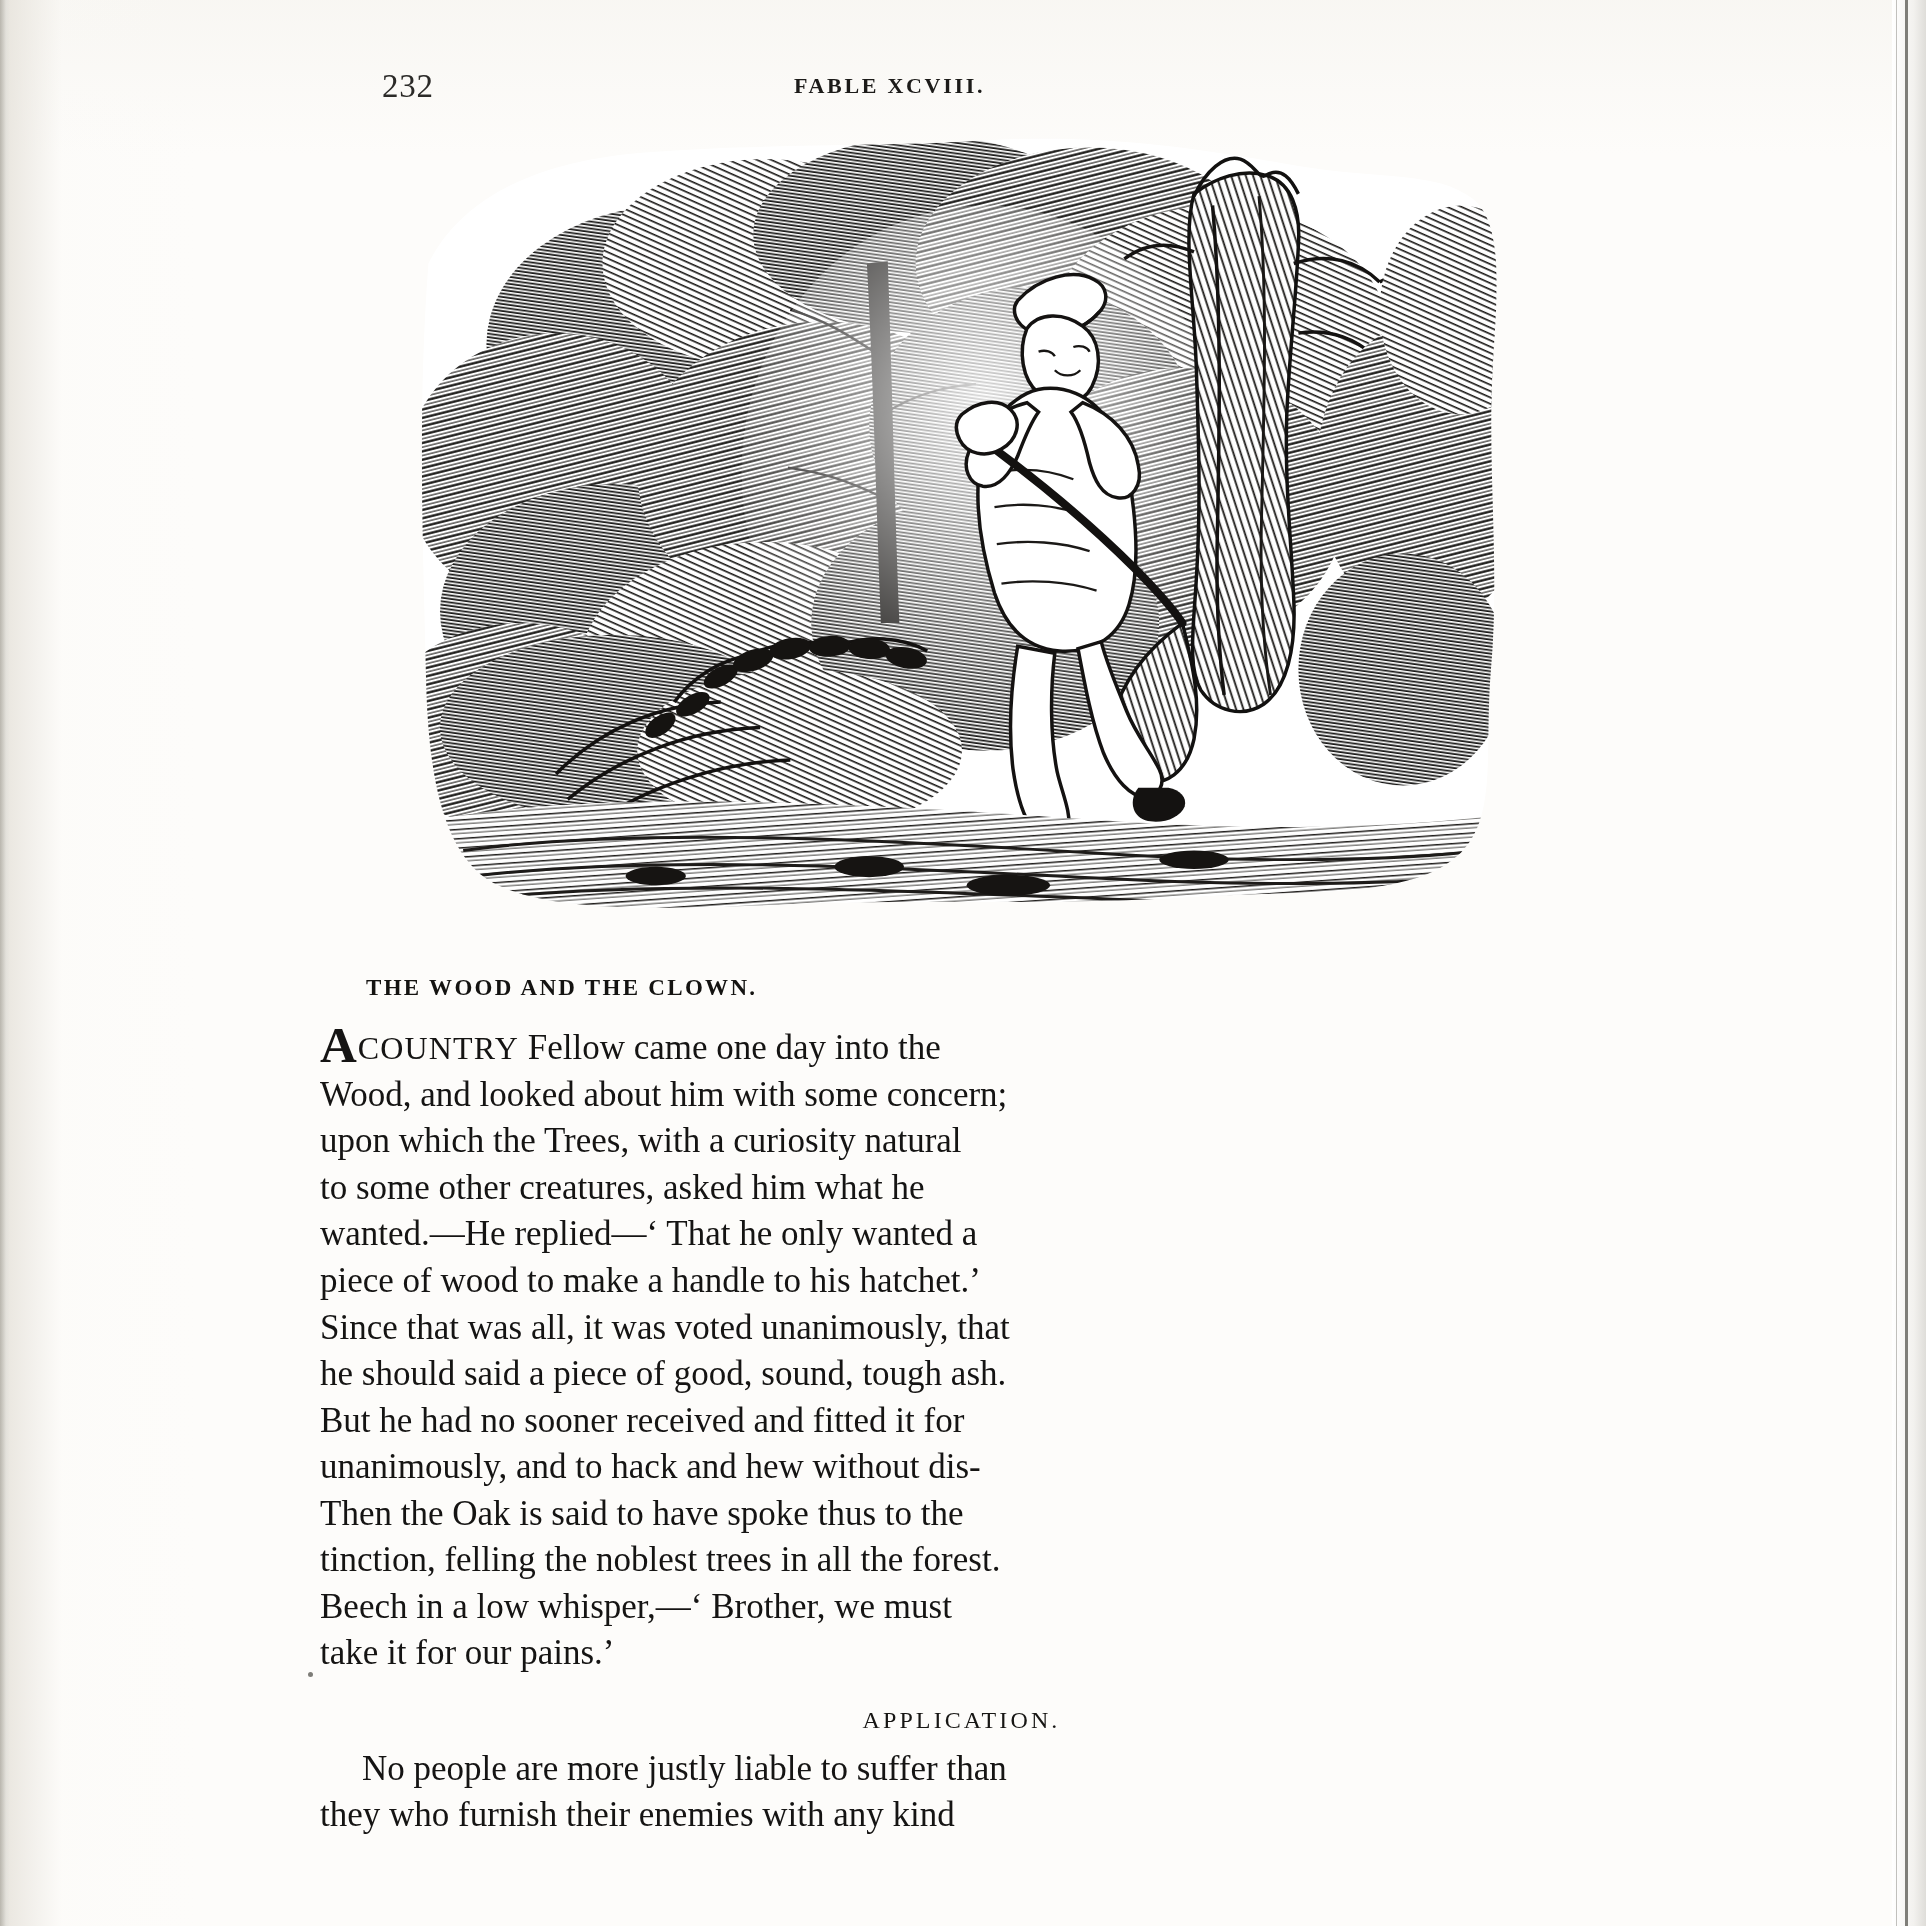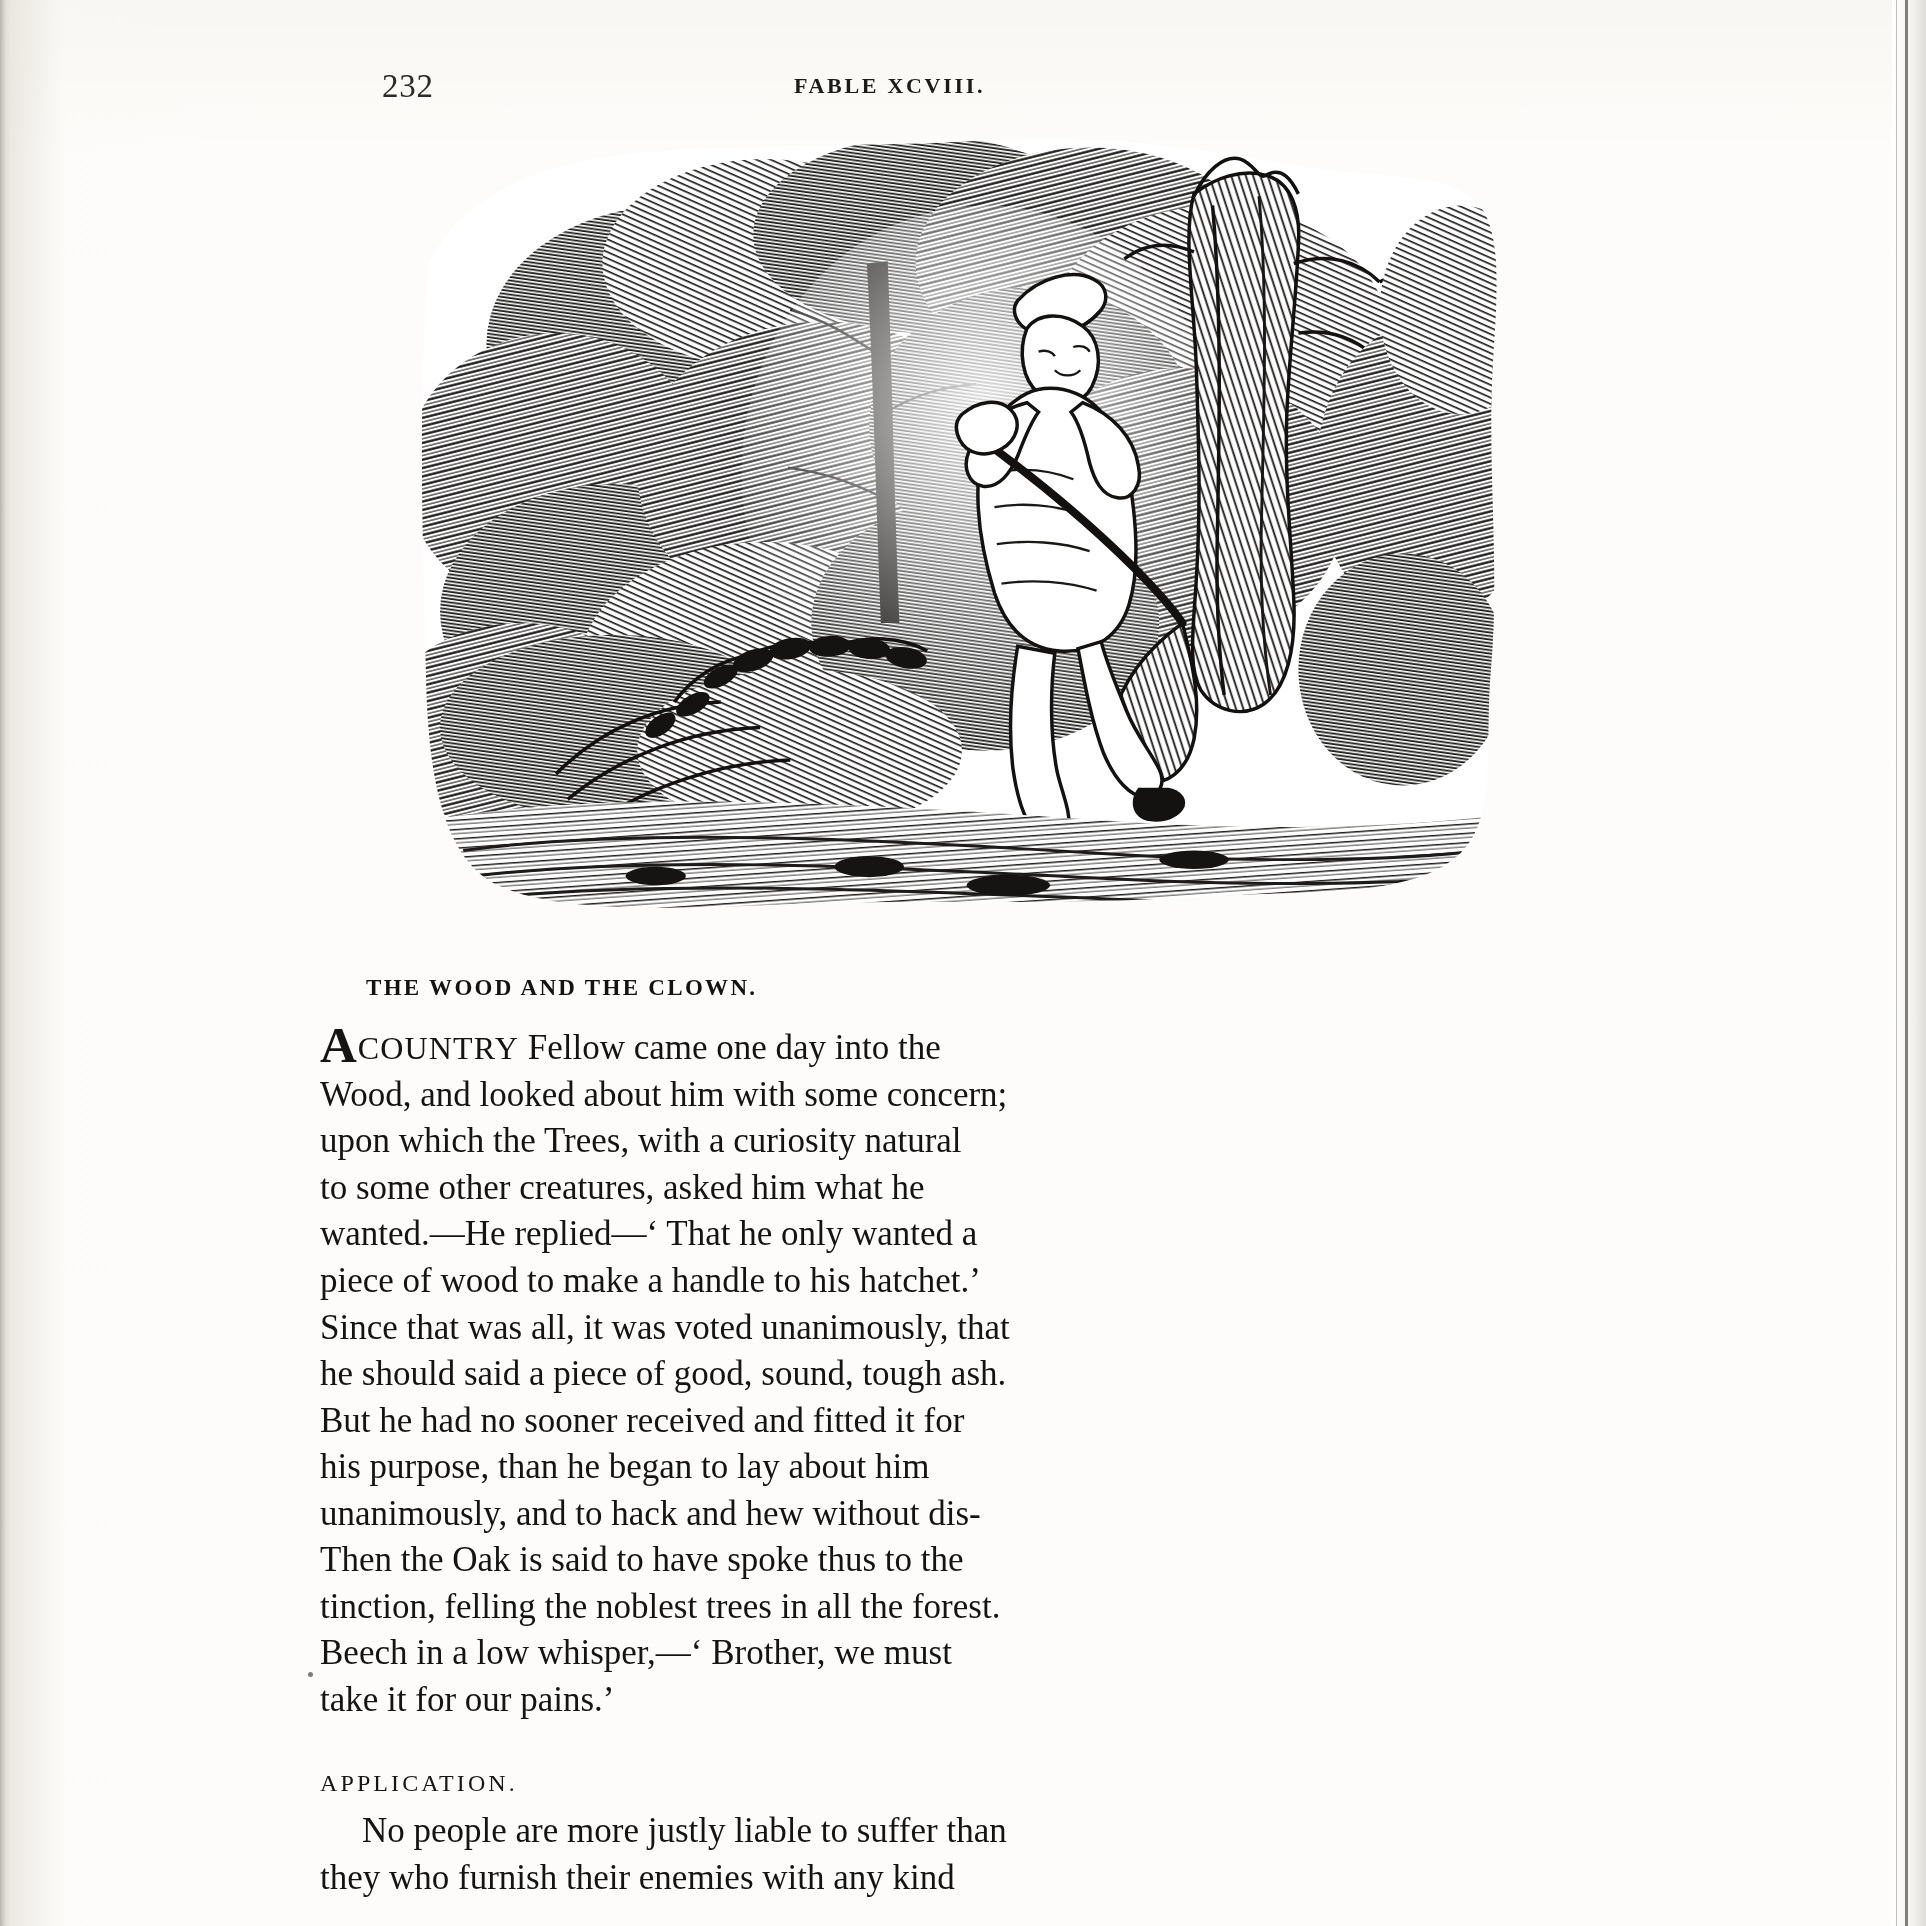--- a/index.html
+++ b/index.html
@@ -154,24 +154,24 @@
     white-space: nowrap;
   }
   .body-line.justify {
     display: flex;
     justify-content: space-between;
   }
   .body-line.justify > span { white-space: pre; }
 
   
   #application-head {
-    text-align: left;
+    text-align: center;
     font-size: 24px;
     letter-spacing: 3.1px;
-    margin-top: 46px;
+    margin-top: 30px;
     margin-bottom: 11.6px;
     color: #171614;
     font-weight: normal;
   }
   #application-body {
     font-size: 35px;
     line-height: 1.33;
     color: #151413;
   }
   #application-body .indent { display: inline-block; width: 42px; }
@@ -407,21 +407,20 @@
         <span><span class="dropcap">A</span><span class="smallcaps">COUNTRY</span><span> Fellow came one day into the</span></span>
       </span>
       <span class="body-line">Wood, and looked about him with some concern;</span>
       <span class="body-line">upon which the Trees, with a curiosity natural</span>
       <span class="body-line">to some other creatures, asked him what he</span>
       <span class="body-line">wanted.—He replied—‘ That he only wanted a</span>
       <span class="body-line">piece of wood to make a handle to his hatchet.’</span>
       <span class="body-line">Since that was all, it was voted unanimously, that</span>
       <span class="body-line">he should said a piece of good, sound, tough ash.</span>
       <span class="body-line">But he had no sooner received and fitted it for</span>
-      <span class="body-line">his purpose, than he began to lay about him</span>
       <span class="body-line">unanimously, and to hack and hew without dis-</span>
       <span class="body-line">Then the Oak is said to have spoke thus to the</span>
       <span class="body-line">tinction, felling the noblest trees in all the forest.</span>
       <span class="body-line">Beech in a low whisper,—‘ Brother, we must</span>
       <span class="body-line">take it for our pains.’</span>
     </div>
 
     <div id="application-head">APPLICATION.</div>
 
     <div id="application-body">

